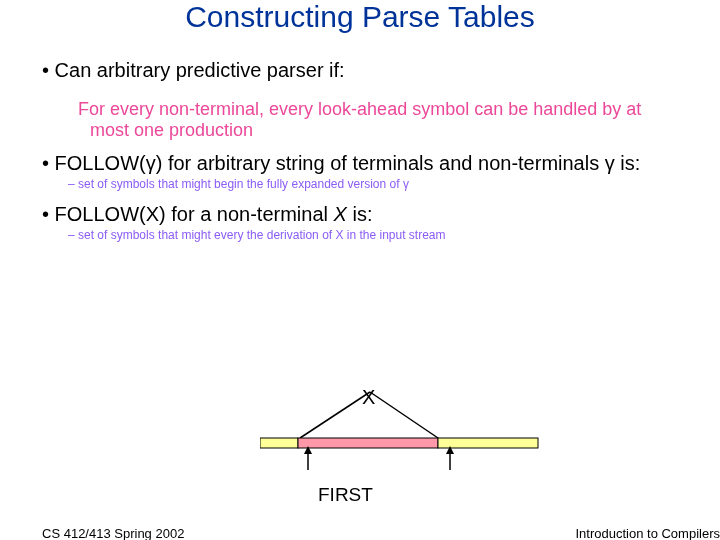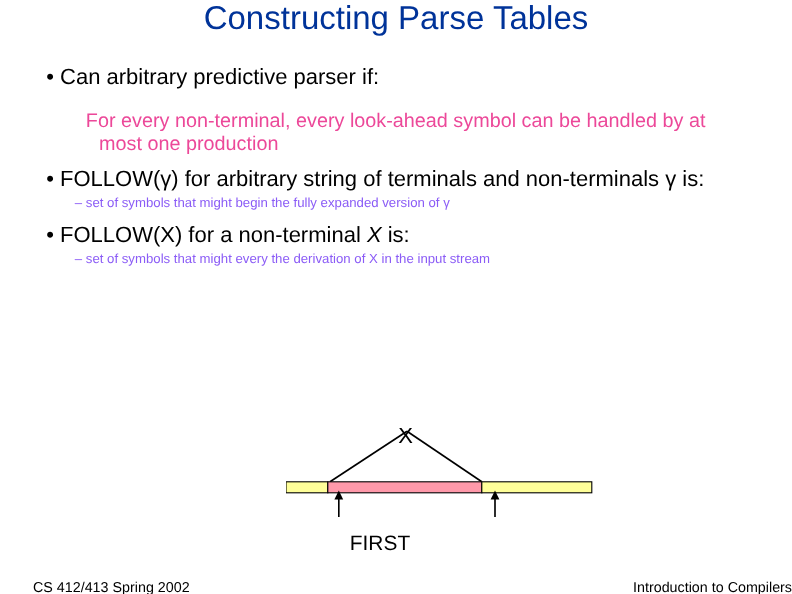--- a/index.html
+++ b/index.html
@@ -62,21 +62,21 @@
     height: 90px;
   }
   .footer {
     position: absolute;
     bottom: 14px;
     left: 0;
     width: 100%;
     font-size: 13px;
     color: #000;
   }
-  .footer-left { position: absolute; left: 30px; }
+  .footer-left { position: absolute; left: 42px; }
   .footer-center { position: absolute; left: 0; width: 100%; text-align: right; }
   .footer-right { position: absolute; right: 30px; margin-top: 48px; }
 </style>
 </head>
 <body>
 
 <h1 class="title">Constructing Parse Tables</h1>
 
 <div class="bullet-l1">Can arbitrary predictive parser if:</div>
 <div class="sub-text">For every non-terminal, every look-ahead symbol can be handled by at most one production</div>

